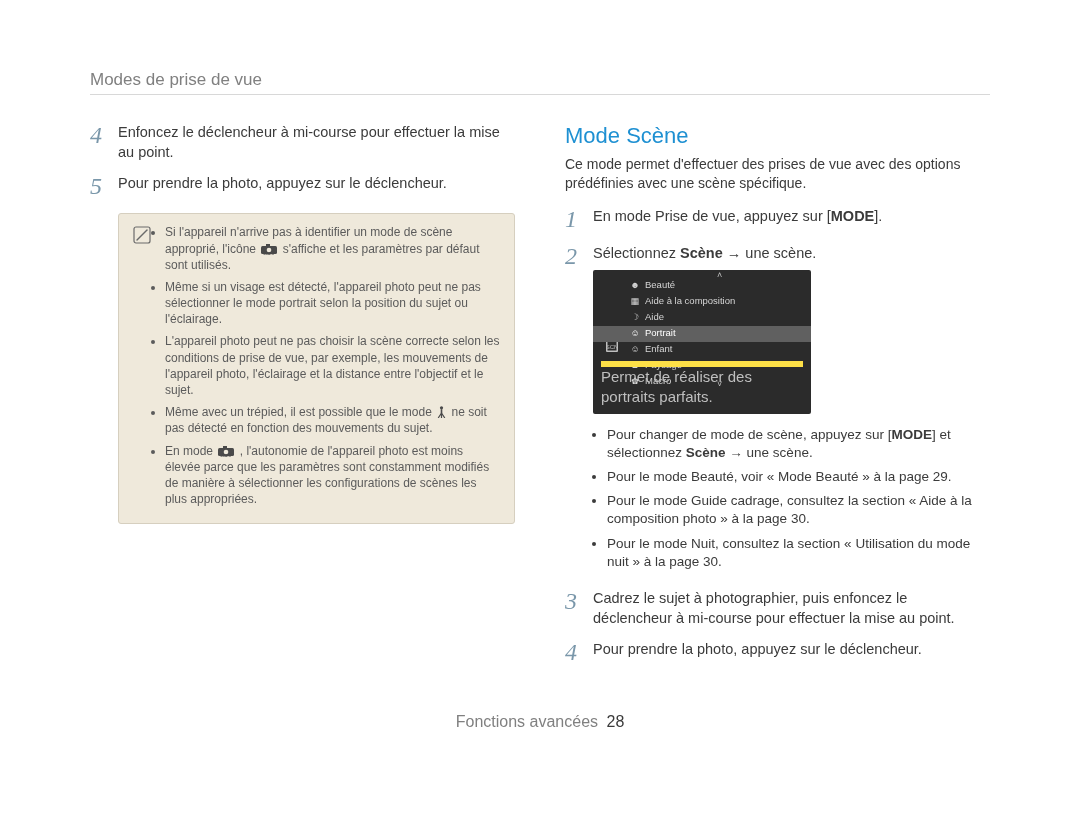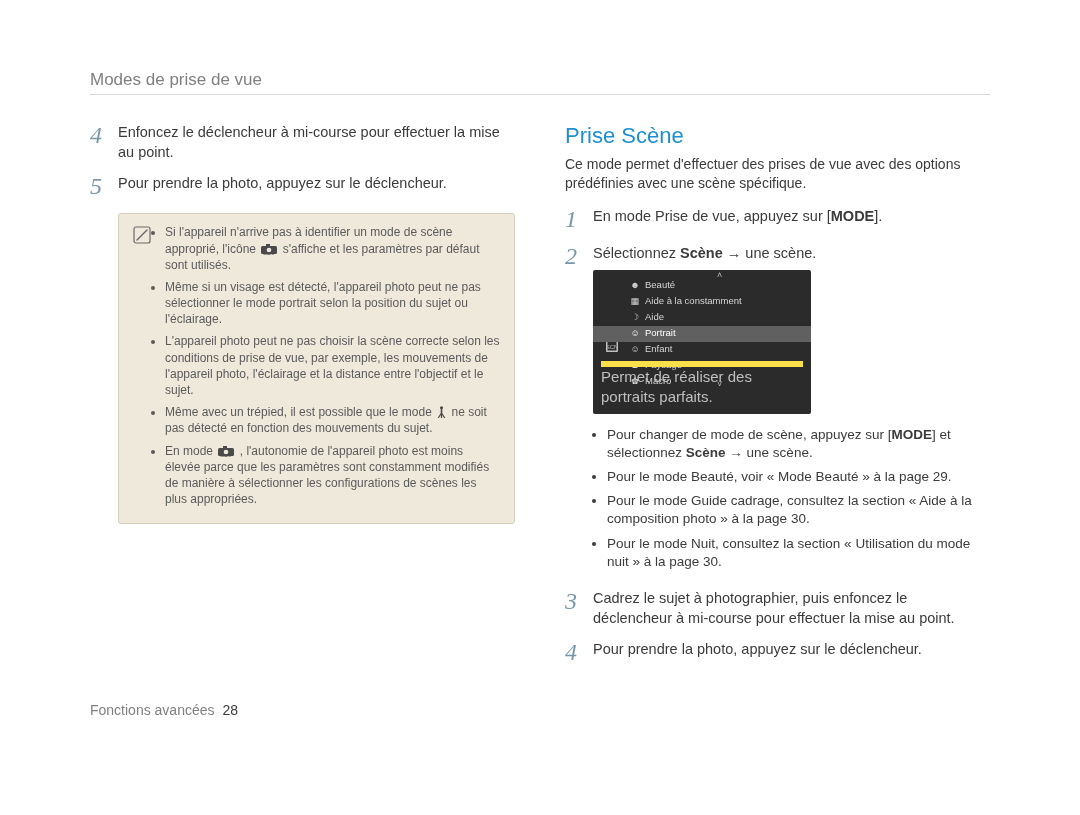--- a/index.html
+++ b/index.html
@@ -23,21 +23,21 @@
   .lcd{width:218px;height:144px;background:#2b2b2b;border-radius:2px;margin:6px 0 12px 0;position:relative;color:#d5d5d5;font-size:9.5px;overflow:hidden;}
   .lcd .rows{position:absolute;left:0;right:0;top:8px;}
   .lcd .row{display:flex;align-items:center;height:16px;padding-left:36px;gap:4px;}
   .lcd .row.sel{background:#606060;color:#fff;}
   .lcd .row .ric{width:12px;height:12px;display:flex;align-items:center;justify-content:center;font-size:9px;}
   .lcd .side-ic{position:absolute;left:13px;top:70px;width:12px;height:12px;}
   .lcd .arrow{position:absolute;left:50%;transform:translateX(15px);font-size:9px;color:#bfbfbf;}
   .lcd .arrow.up{top:-1px;}
   .lcd .arrow.dn{top:108px;}
   .lcd .desc{position:absolute;left:8px;right:8px;bottom:6px;font-size:15px;color:#bfbfbf;border-top:6px solid #fde047;}
-  .footer{font-size:14px;color:#808080;margin-top:25px;}
+  .footer{text-align:center;font-size:16px;color:#808080;margin-top:36px;}
   .footer .fn{color:#808080;}
   .footer .pn{color:#3b3b3b;margin-left:4px;}
   
   .glyph{display:inline-block;vertical-align:-2px;margin:0 2px;}
   svg{display:block;}
 </style>
 </head>
 <body>
 
 <div class="page">
@@ -91,21 +91,21 @@
                   <text x="8" y="11" font-size="3.2" text-anchor="middle" fill="#4a4a4a" font-family="Arial" font-weight="700">SMART</text>
                 </svg></span><span> , l'autonomie de l'appareil photo est moins élevée parce que les paramètres sont constamment modifiés de manière à sélectionner les configurations de scènes les plus appropriées.</span>
           </li>
         </ul>
       </div>
 
     </div>
 
     <div class="col">
 
-      <div class="h2">Prise Scène</div>
+      <div class="h2">Mode Scène</div>
       <div class="intro">Ce mode permet d'effectuer des prises de vue avec des options prédéfinies avec une scène spécifique.</div>
 
       <div class="step">
         <div class="step-num">1</div>
         <div class="step-body">
           <span>En mode Prise de vue, appuyez sur [</span><span class="bold">MODE</span><span>].</span>
         </div>
       </div>
 
       <div class="step">
@@ -123,21 +123,21 @@
                   <text x="6" y="8.5" font-size="6" text-anchor="middle" fill="#bfbfbf" font-family="Arial">SCN</text>
                 </svg>
             </div>
             <div class="rows">
               <div class="row">
                   <span class="ric">☻</span>
                   <span>Beauté</span>
                 </div>
               <div class="row">
                   <span class="ric">▦</span>
-                  <span>Aide à la constamment</span>
+                  <span>Aide à la composition</span>
                 </div>
               <div class="row">
                   <span class="ric">☽</span>
                   <span>Aide</span>
                 </div>
               <div class="row sel">
                   <span class="ric">☺</span>
                   <span>Portrait</span>
                 </div>
               <div class="row">

